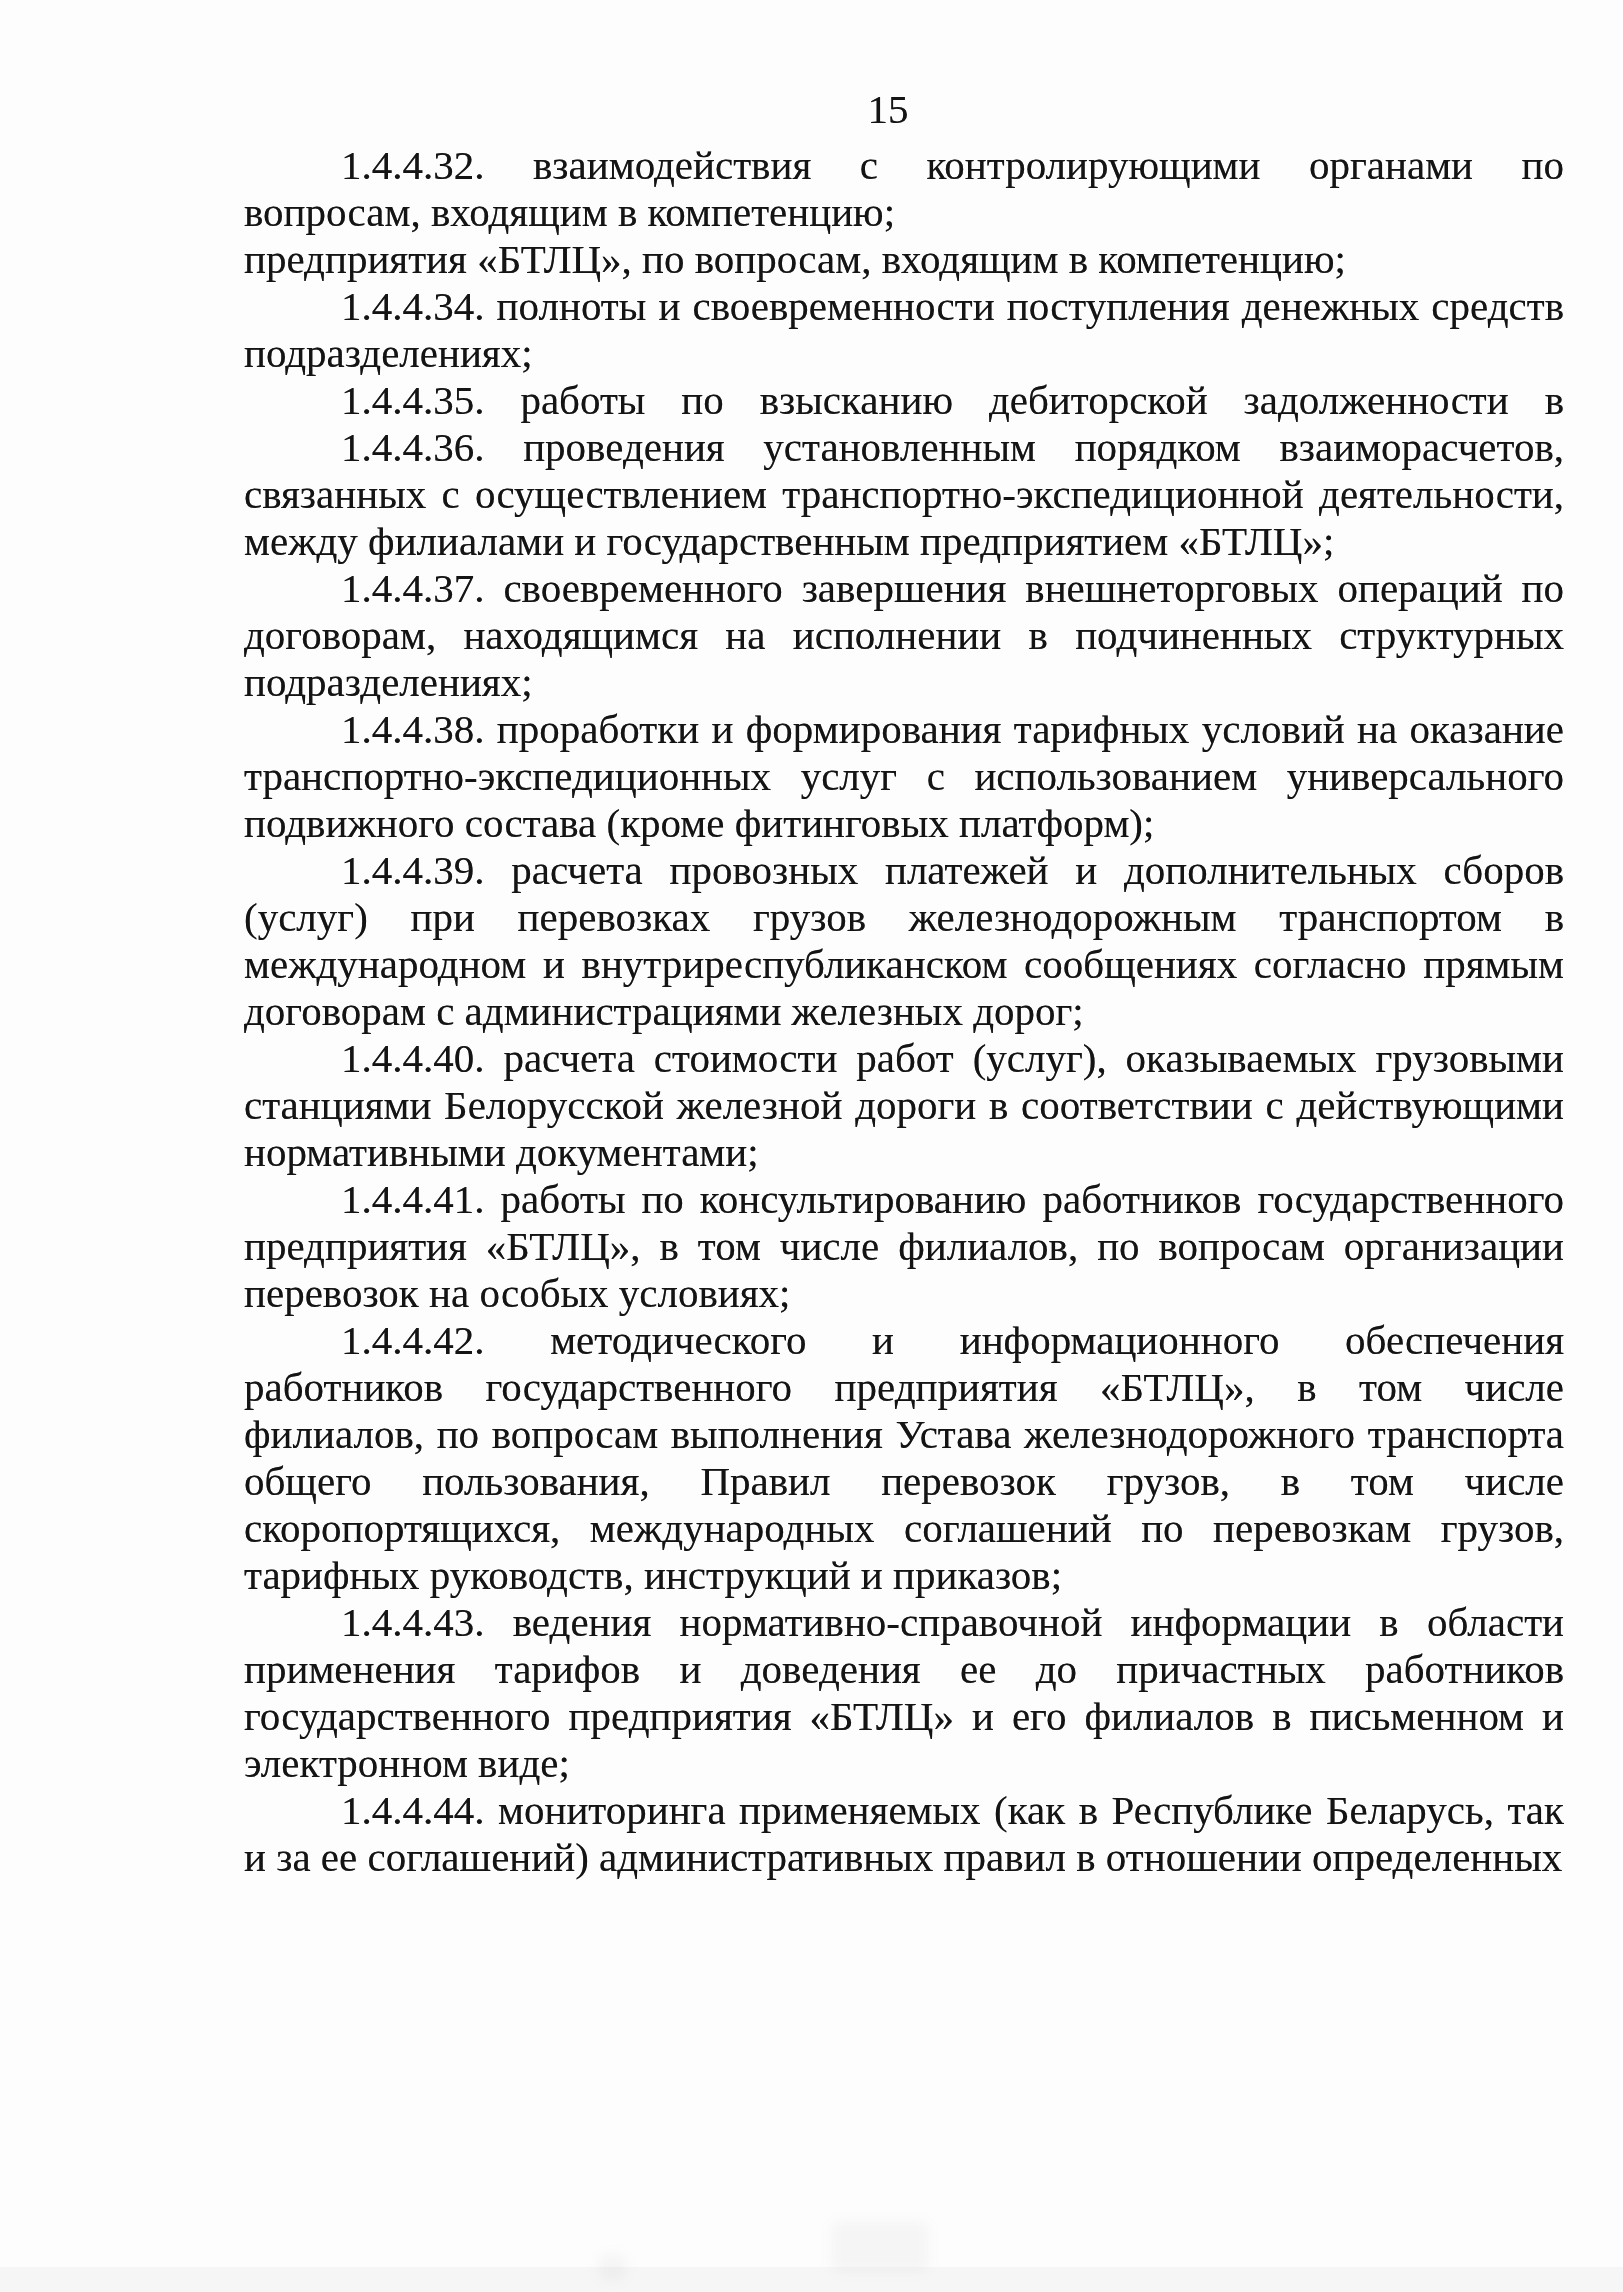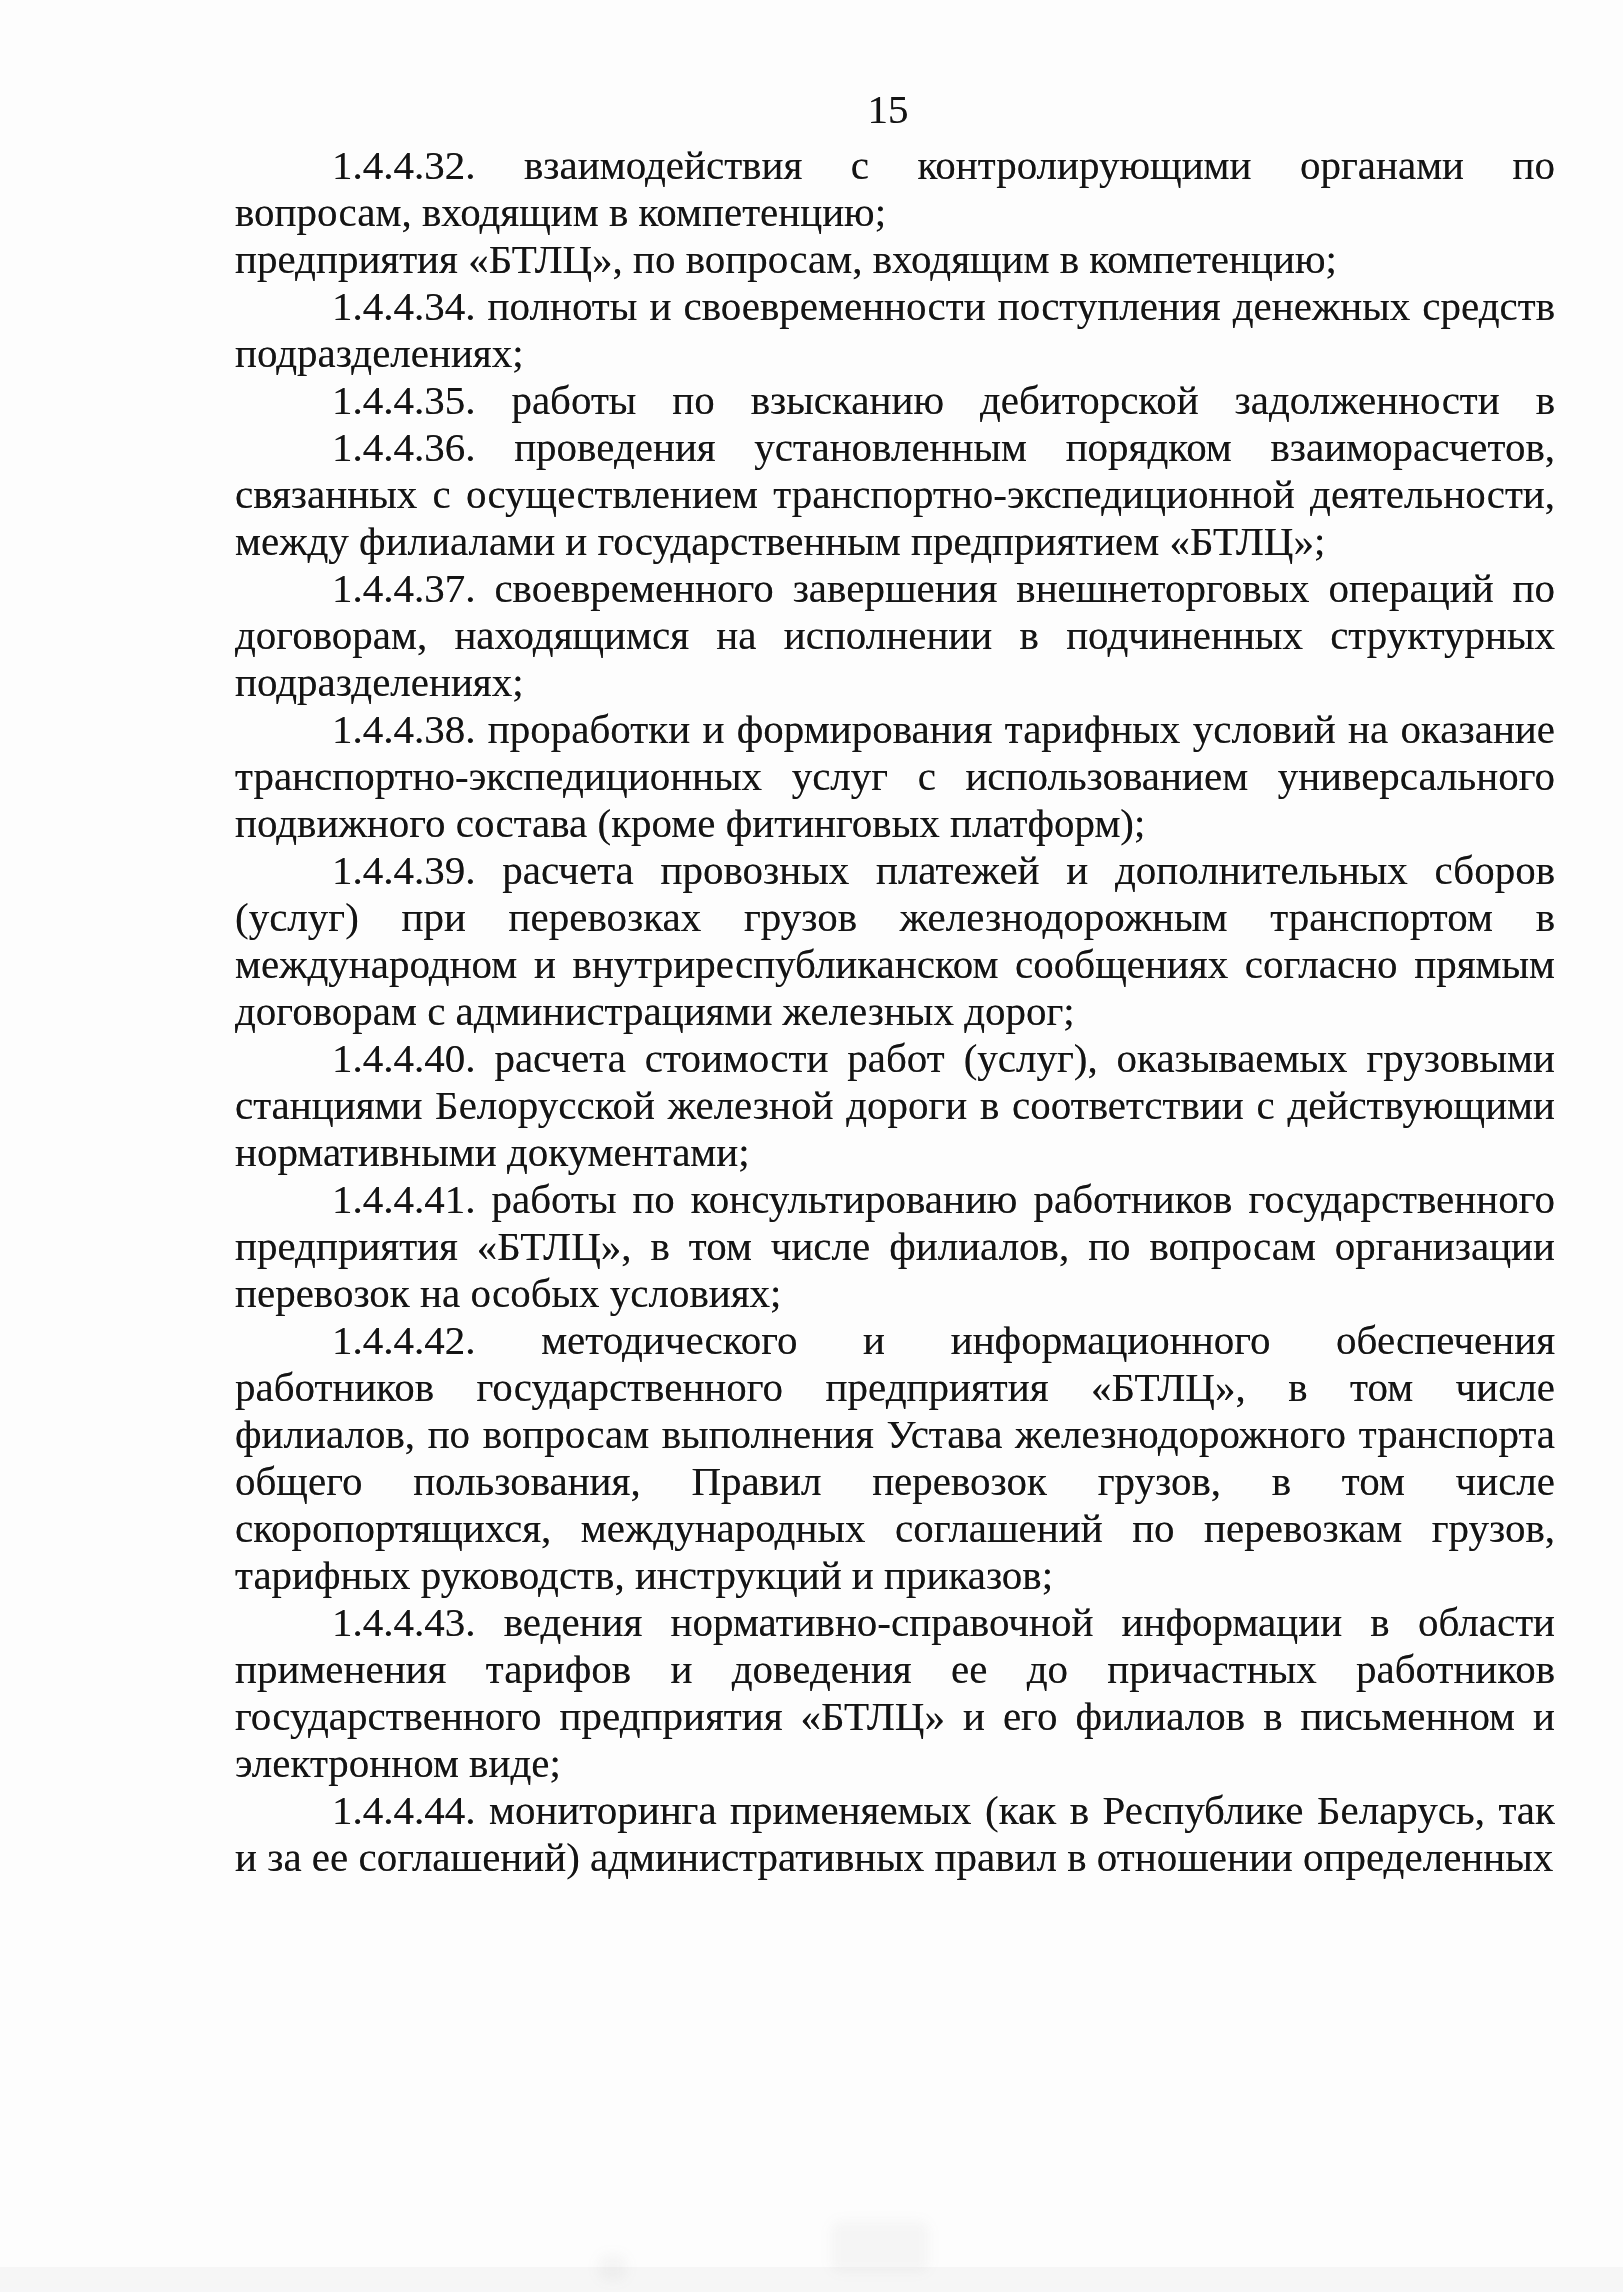--- a/index.html
+++ b/index.html
@@ -25,21 +25,21 @@
     width: 1320px;
     text-align: center;
     font-size: 41px;
     line-height: 47px;
     text-shadow: 0 0 0.6px rgba(0,0,0,0.55);
   }
   
   .doc-body {
     position: absolute;
     top: 142px;
-    left: 235px;
+    left: 244px;
     width: 1320px;
   }
   .para {
     margin: 0;
     padding: 0;
   }
   .line {
     display: block;
     height: 47px;
     line-height: 47px;

